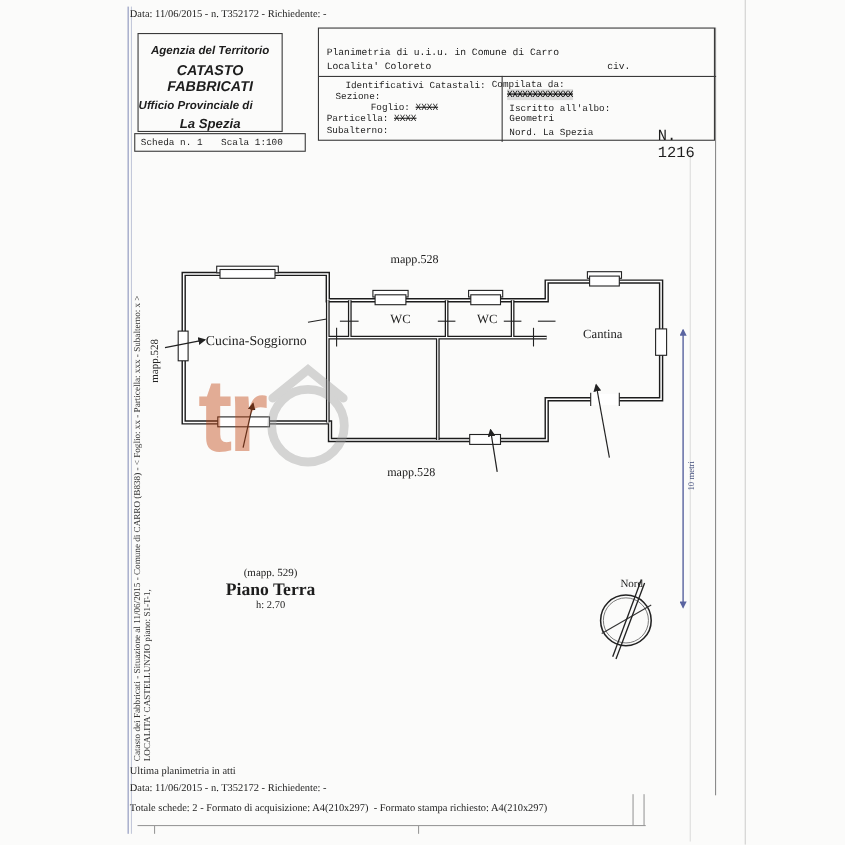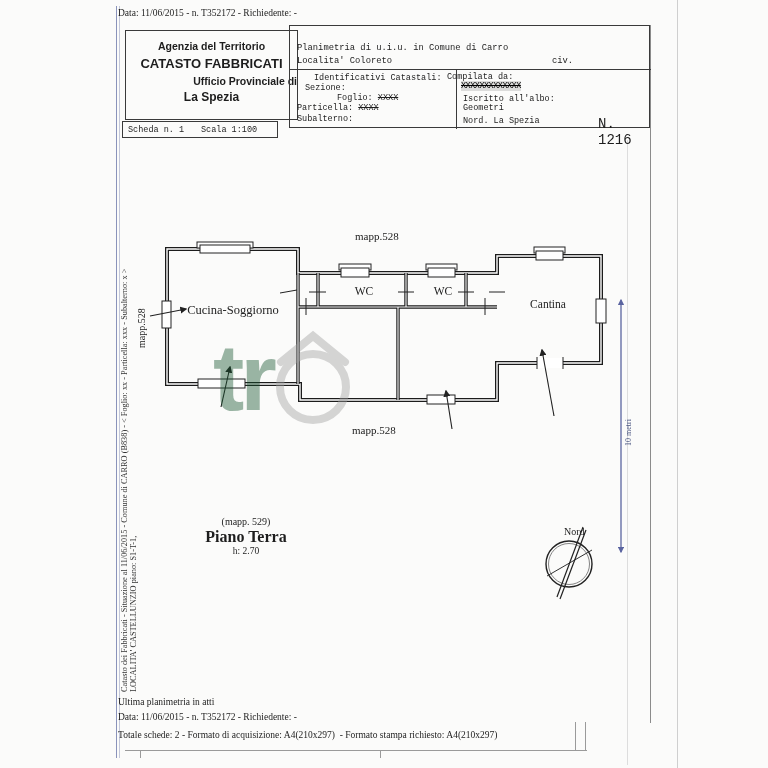--- a/index.html
+++ b/index.html
@@ -11,43 +11,43 @@
   .serif{font-family:"Liberation Serif", serif;}
   .vline{position:absolute;width:1px;}
   .hline{position:absolute;height:1px;}
   .box{position:absolute;border:1.5px solid #3a3a3a;box-sizing:border-box;background:transparent;}
   .struck{text-decoration:line-through;}
   .redacted{text-decoration:line-through;color:#000;letter-spacing:-0.5px;background:rgba(0,0,0,0.12);}
   .rot{transform:rotate(-90deg);transform-origin:0 0;white-space:nowrap;}
   .planlabel{color:#222;}
   #watermark{display:flex;align-items:center;opacity:0.42;z-index:6;pointer-events:none;}
   #watermark .wm-txt{font-family:"Liberation Sans",sans-serif;font-weight:bold;font-size:94px;
-      color:#14532d;letter-spacing:-4px;line-height:95px;margin-left:33px;}
+      color:#c2410c;letter-spacing:-4px;line-height:95px;}
   svg{display:block;}
 </style>
 </head>
 <body>
 
 <div class="vline abs" style="left:116px;top:6px;height:752px;background:#8a93bb;"></div>
 <div class="vline abs" style="left:119px;top:6px;height:752px;background:#c3c8da;"></div>
 <div class="vline abs" style="left:650px;top:25px;height:698px;background:#8b8b8b;"></div>
 <div class="vline abs" style="left:677px;top:0px;height:768px;background:#cfcfcf;"></div>
 <div class="vline abs" style="left:627px;top:140px;height:625px;background:#dddddd;"></div>
 <div class="hline abs" style="left:125px;top:750px;width:462px;background:#9a9a9a;"></div>
 <div class="vline abs" style="left:140px;top:750px;height:8px;background:#9a9a9a;"></div>
 <div class="vline abs" style="left:380px;top:750px;height:8px;background:#9a9a9a;"></div>
 <div class="vline abs" style="left:575px;top:722px;height:28px;background:#9a9a9a;"></div>
 <div class="vline abs" style="left:585px;top:722px;height:28px;background:#9a9a9a;"></div>
 
 <div class="abs serif" style="left:118px;top:8px;font-size:9.5px;">Data: 11/06/2015 - n. T352172 - Richiedente: -</div>
 
-<div class="box" style="left:125px;top:30px;width:173px;height:90px;">
+<div class="box" style="left:125px;top:30px;width:132px;height:90px;font-style:italic;">
   <div class="sans" style="text-align:center;font-weight:bold;font-size:10.5px;margin-top:9px;">Agenzia del Territorio</div>
   <div class="sans" style="text-align:center;font-weight:bold;font-size:13px;margin-top:4px;">CATASTO FABBRICATI</div>
-  <div class="sans" style="text-align:right;font-weight:bold;font-size:10.5px;margin-top:4px;">Ufficio Provinciale di</div>
+  <div class="sans" style="text-align:left;font-weight:bold;font-size:10.5px;margin-top:4px;">Ufficio Provinciale di</div>
   <div class="sans" style="text-align:center;font-weight:bold;font-size:12px;margin-top:3px;">La Spezia</div>
 </div>
 
 <div class="box" style="left:122px;top:121px;width:156px;height:17px;">
   <span class="mono abs" style="left:5px;top:3px;font-size:8.5px;">Scheda n. 1</span>
   <span class="mono abs" style="left:78px;top:3px;font-size:8.5px;">Scala 1:100</span>
 </div>
 
 <div class="box" style="left:289px;top:25px;width:361px;height:103px;">
   <div class="mono abs" style="left:7px;top:17px;font-size:8.8px;white-space:nowrap;">Planimetria di u.i.u. in Comune di Carro</div>

